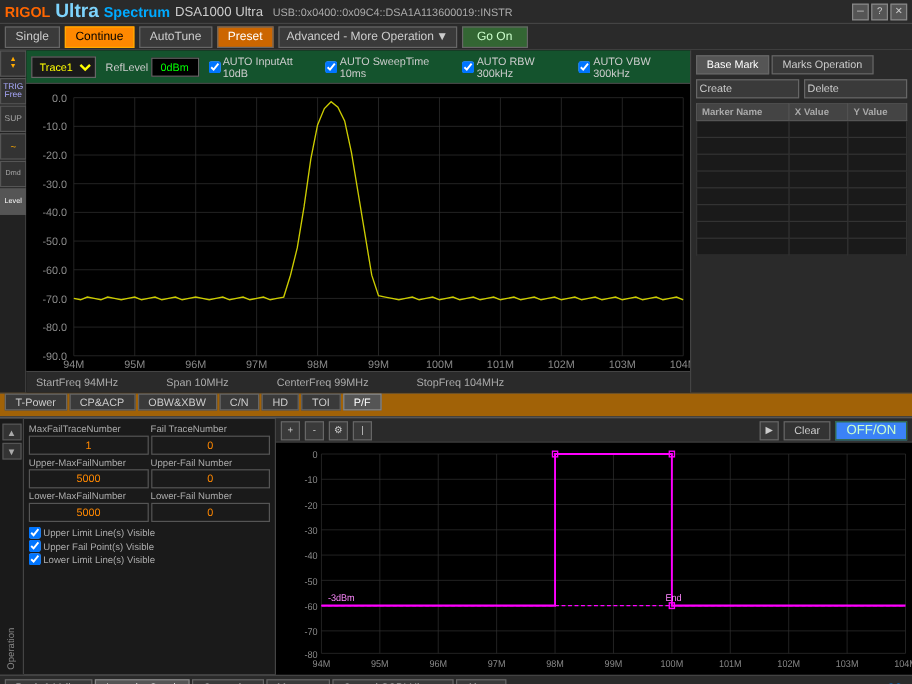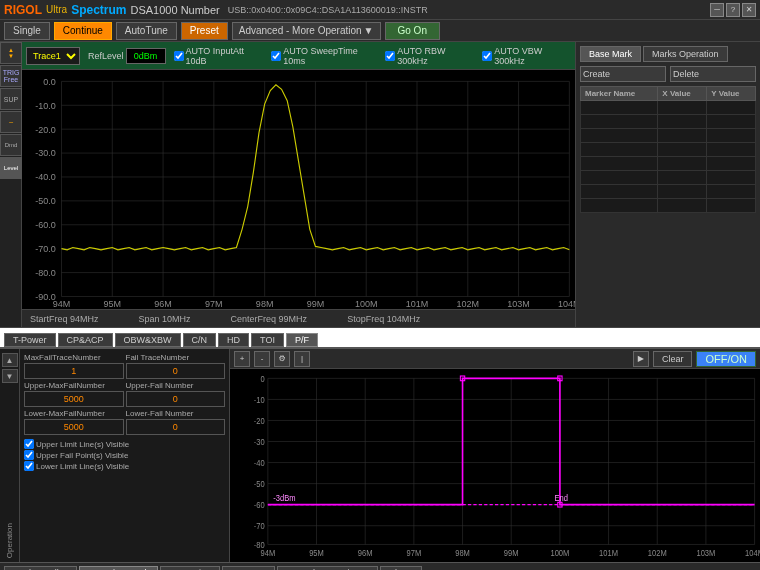--- a/index.html
+++ b/index.html
@@ -22,23 +22,23 @@
       padding: 0 4px;
       border-bottom: 1px solid #444;
     }
     .title-rigol {
       color: #ff6600;
       font-weight: bold;
       font-size: 12px;
       margin-right: 4px;
     }
     .title-ultra {
-      color: #eab308;
-      font-weight: normal;
-      font-size: 10px;
+      color: #7dd3fc;
+      font-weight: bold;
+      font-size: 16px;
       margin-right: 4px;
     }
     .title-spectrum {
       color: #00aaff;
       font-weight: bold;
       font-size: 12px;
       margin-right: 4px;
     }
     .title-series {
       color: #cccccc;
@@ -281,24 +281,24 @@
     
     .bottom-section {
       height: 215px;
       display: flex;
       background: #1a1a1a;
       border-top: 2px solid #555;
     }
 
     
     .bottom-tabs {
-      background: #ffffff;
+      background: #a16207;
       height: 20px;
       display: flex;
-      align-items: flex-end;
+      align-items: flex-start;
       padding: 0 4px;
       gap: 2px;
       border-top: 1px solid #444;
     }
     .bottom-tab {
       background: #3a3a3a;
       border: 1px solid #666;
       color: #cccccc;
       padding: 1px 8px;
       font-size: 9px;
@@ -429,21 +429,21 @@
 
     svg text { font-family: Arial, sans-serif; }
   </style>
 </head>
 <body>
 
 <div class="title-bar">
   <span class="title-rigol">RIGOL</span>
   <span class="title-ultra">Ultra</span>
   <span class="title-spectrum">Spectrum</span>
-  <span class="title-series">DSA1000 Number</span>
+  <span class="title-series">DSA1000 Ultra</span>
   <span class="title-usb">USB::0x0400::0x09C4::DSA1A113600019::INSTR</span>
   <div class="title-buttons">
     <div class="title-btn">─</div>
     <div class="title-btn">?</div>
     <div class="title-btn">✕</div>
   </div>
 </div>
 
 <div class="top-toolbar">
   <button class="toolbar-btn">Single</button>

